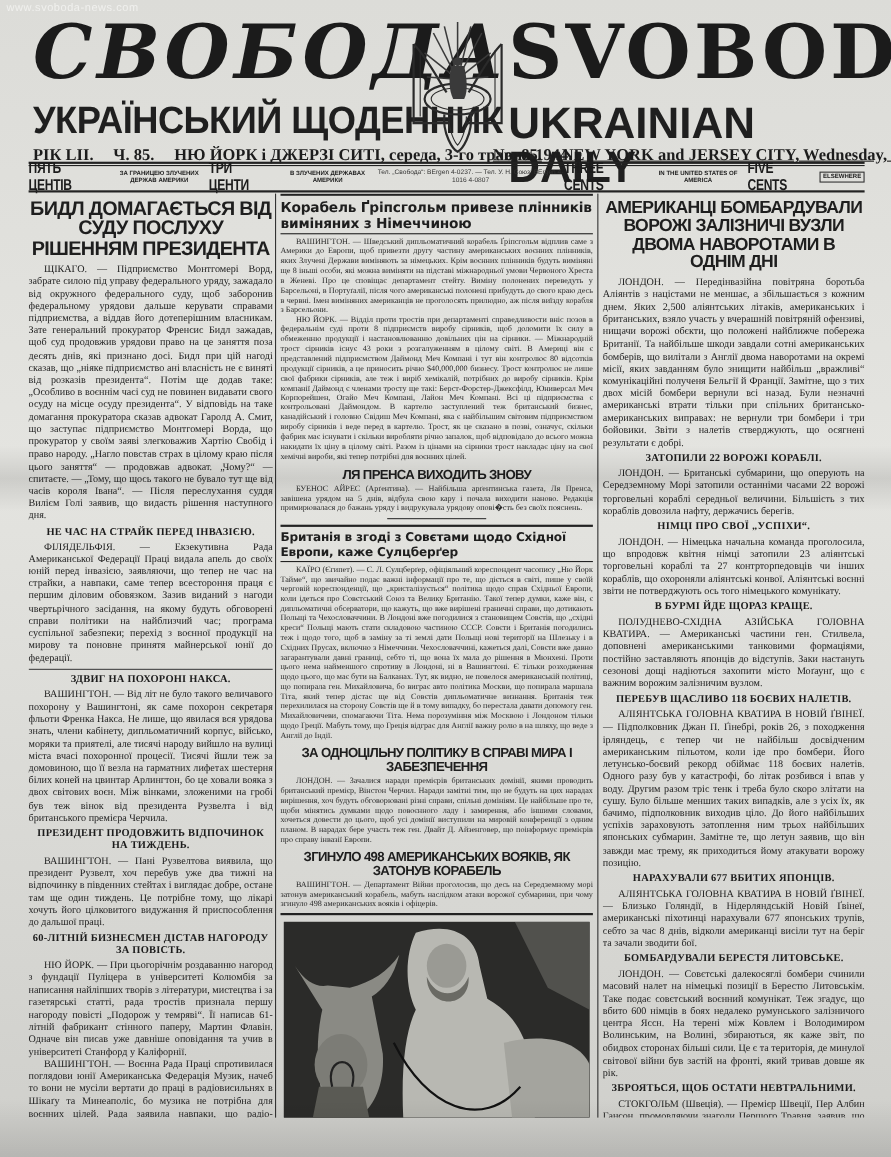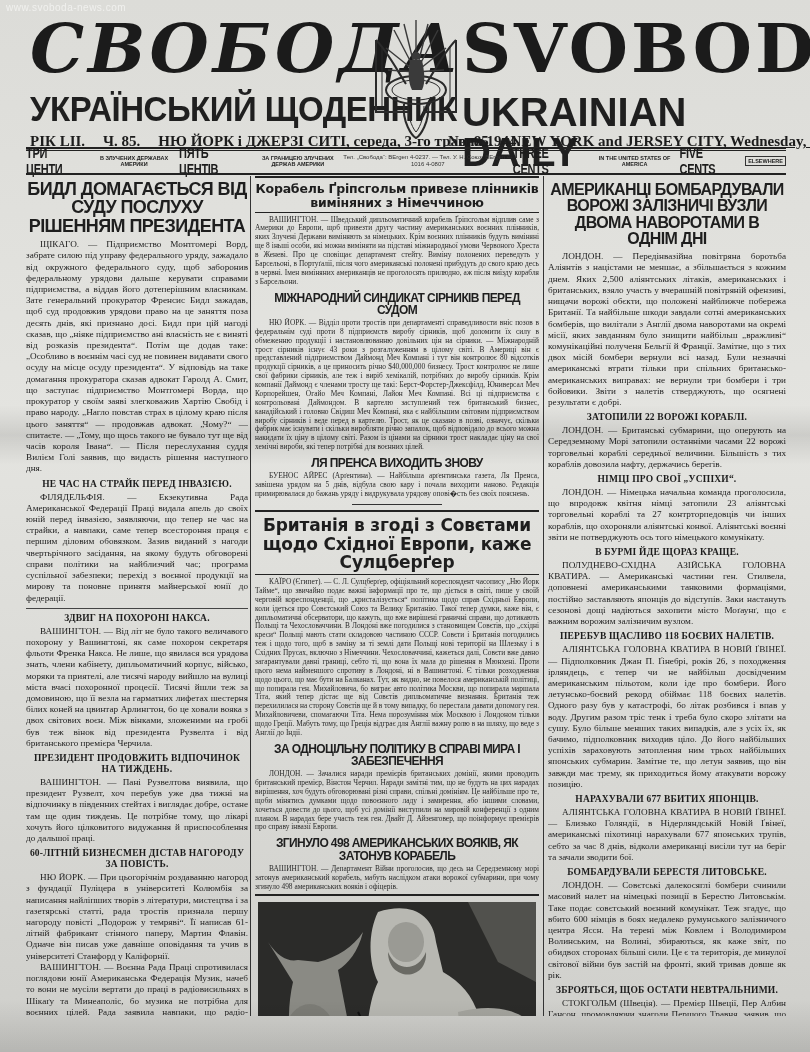--- a/index.html
+++ b/index.html
@@ -70,21 +70,21 @@
     border-top: 2px solid #222; border-bottom: 1px solid #222; padding: 4px 0 2px;
     text-align: center;
   }
   .hl-condensed {
     font-family: "Liberation Sans", sans-serif; font-weight: bold;
     text-transform: uppercase; line-height: 1.02; letter-spacing: -0.6px;
     color: #1e1e1e; text-align: center;
   }
   .hl-rounded {
     font-family: "DejaVu Sans", sans-serif; font-weight: bold; line-height: 1.1;
-    color: #1e1e1e; text-align: center; letter-spacing: -0.2px;
+    color: #1e1e1e; text-align: left; letter-spacing: -0.2px;
   }
   .hl-sub {
     font-family: "Liberation Serif", serif; font-weight: bold; text-transform: uppercase;
     text-align: center; font-size: 9.5px; line-height: 1.15; margin: 4px 0 2px; letter-spacing: 0.2px;
   }
   .body {
     font-family: "Liberation Serif", serif; font-size: 9.2px; line-height: 1.22;
     text-align: justify; hyphens: auto; color: #222;
   }
   .body.small { font-size: 7.4px; line-height: 1.2; color: #2a2a2a; }
@@ -156,26 +156,26 @@
       <span>NEW YORK and JERSEY CITY, Wednesday, May 3, 1944.</span>
       <span>VOL. LII.</span>
     </div>
   </div>
 
   <div class="rule" style="top:147px;"></div>
   <div class="rule thin" style="top:150px;"></div>
 
   <div class="priceband">
     <div class="price-group">
+      <span class="price-big">ПЯТЬ ЦЕНТІВ</span>
+      <span class="price-small">ЗА ГРАНИЦЕЮ ЗЛУЧЕНИХ ДЕРЖАВ АМЕРИКИ</span>
+    </div>
+    <div class="price-group">
       <span class="price-big">ТРИ ЦЕНТИ</span>
       <span class="price-small">В ЗЛУЧЕНИХ ДЕРЖАВАХ АМЕРИКИ</span>
-    </div>
-    <div class="price-group">
-      <span class="price-big">ПЯТЬ ЦЕНТІВ</span>
-      <span class="price-small">ЗА ГРАНИЦЕЮ ЗЛУЧЕНИХ ДЕРЖАВ АМЕРИКИ</span>
     </div>
     <div class="phones">Тел. „Свобода“: BErgen 4-0237. — Тел. У. Н. Союз: BErgen 4-1016 4-0807</div>
     <div class="price-group">
       <span class="price-big">THREE CENTS</span>
       <span class="price-small">IN THE UNITED STATES OF AMERICA</span>
     </div>
     <div class="price-group">
       <span class="price-big">FIVE CENTS</span>
       <span class="price-small" style="border:1px solid #333;padding:1px 2px;">ELSEWHERE</span>
     </div>
@@ -211,31 +211,30 @@
   </div>
 
   <div class="col col-mid">
     <div>
       <div class="hl-box">
         <div class="hl-rounded" style="font-size:12.5px;">Корабель Ґріпсгольм привезе плінників виміняних з Німеччиною</div>
       </div>
       <p class="body small indent" style="margin-top:3px;">ВАШИНГТОН. — Шведський дипльоматичний корабель Ґріпсгольм відплив саме з Америки до Европи, щоб привезти другу частину американських воєнних плінників, яких Злучені Держави виміняють за німецьких. Крім воєнних плінників будуть виміняні ще 8 іньші особи, які можна виміняти на підставі міжнародньої умови Червоного Хреста в Женеві. Про це сповіщає департамент стейту. Виміну полонених переведуть у Барсельоні, в Портуґалії, після чого американські полонені прибудуть до свого краю десь в червні. Імен виміняних американців не проголосять прилюдно, аж після виїзду корабля з Барсельони.</p>
     </div>
     <div>
-      <div class="hl-condensed" style="font-size:12px;margin:5px 0 3px;">МІЖНАРОДНИЙ СИНДИКАТ СІРНИКІВ ПЕРЕД СУДОМ</div>
       <p class="body small indent">НЮ ЙОРК. — Відділ проти тростів при департаменті справедливости вніс позов в федеральнім суді проти 8 підприємств виробу сірників, щоб доломити їх силу в обмеженню продукції і настановлюванню довільних цін на сірники. — Міжнародній трост сірників існує 43 роки з розгалуженням в цілому світі. В Америці він є представлений підприємством Даймонд Меч Компані і тут він контролює 80 відсотків продукції сірників, а це приносить річно $40,000,000 бизнесу. Трост контролює не лише свої фабрики сірників, але теж і виріб хемікалій, потрібних до виробу сірників. Крім компанії Даймонд є членами тросту ще такі: Берст-Форстер-Джексфілд, Юниверсал Меч Корпорейшен, Огайо Меч Компані, Лайон Меч Компані. Всі ці підприємства є контрольовані Даймондом. В картелю заступлений теж британський бизнес, канадійський і головно Свідиш Меч Компані, яка є найбільшим світовим підприємством виробу сірників і веде перед в картелю. Трост, як це сказано в позві, означує, скільки фабрик має існувати і скільки виробляти річно запалок, щоб відповідало до всього можна накидати їх ціну в цілому світі. Разом із цінами на сірники трост накладає ціну на свої хемічні вироби, які тепер потрібні для воєнних цілей.</p>
     </div>
     <div>
       <div class="hl-condensed" style="font-size:12px;margin:5px 0 3px;">ЛЯ ПРЕНСА ВИХОДИТЬ ЗНОВУ</div>
       <p class="body small indent">БУЕНОС АЙРЕС (Арґентина). — Найбільша арґентинська газета, Ля Пренса, завішена урядом на 5 днів, відбула свою кару і почала виходити наново. Редакція примирювалася до бажань уряду і видрукувала урядову опові�сть без своїх пояснень.</p>
       <div class="divider-short"></div>
     </div>
     <div>
       <div class="hl-box">
-        <div class="hl-rounded" style="font-size:17px;">Британія в згоді з Совєтами щодо Східної Европи, каже Сулцберґер</div>
+        <div class="hl-rounded" style="font-size:11px;">Британія в згоді з Совєтами щодо Східної Европи, каже Сулцберґер</div>
       </div>
       <p class="body small indent" style="margin-top:3px;">КАЇРО (Єгипет). — С. Л. Сулцберґер, офіціяльний кореспондент часопису „Ню Йорк Тайме“, що звичайно подає важні інформації про те, що діється в світі, пише у своїй черговій кореспонденції, що „кристалізується“ політика щодо справ Східньої Европи, коли ідеться про Совєтський Союз та Велику Британію. Такої тепер думки, каже він, є дипльоматичні обсерватори, що кажуть, що вже вирішені граничні справи, що дотикають Польщі та Чехословаччини. В Лондоні вже погодилися з становищем Совєтів, що „східні креси“ Польщі мають стати складовою частиною СССР. Совєти і Британія погодились теж і щодо того, щоб в заміну за ті землі дати Польщі нові території на Шлезьку і в Східних Прусах, включно з Німеччини. Чехословаччині, кажеться далі, Совєти вже давно загарантували давні границі, себто ті, що вона їх мала до рішення в Мюнхені. Проти цього нема найменшого спротиву в Лондоні, ні в Вашингтоні. Є тільки розходження щодо цього, що має бути на Балканах. Тут, як видно, не повелося американській політиці, що попирала ген. Михайловича, бо виграє авто політика Москви, що попирала маршала Тіта, який тепер дістає ще від Совєтів дипльоматичне визнання. Британія теж перехилилася на сторону Совєтів ще й в тому випадку, бо перестала давати допомогу ген. Михайловичеви, спомагаючи Тіта. Нема порозуміння між Москвою і Лондоном тільки щодо Греції. Мабуть тому, що Греція відграє для Англії важну ролю в на шляху, що веде з Англії до Індії.</p>
     </div>
     <div>
       <div class="hl-condensed" style="font-size:12px;margin:5px 0 3px;">ЗА ОДНОЦІЛЬНУ ПОЛІТИКУ В СПРАВІ МИРА І ЗАБЕЗПЕЧЕННЯ</div>
       <p class="body small indent">ЛОНДОН. — Зачалися наради премієрів британських домінії, якими проводить британський премієр, Вінстон Черчил. Наради замітні тим, що не будуть на цих нарадах вирішення, хоч будуть обговорювані різні справи, спільні домініям. Це найбільше про те, щоби мінятись думками щодо повоєнного ладу і замирення, або іншими словами, хочеться довести до цього, щоб усі домінії виступили на мировій конференції з одним планом. В нарадах бере участь теж ген. Двайт Д. Айзенговер, що поінформує премієрів про справу інвазії Европи.</p>
     </div>
     <div>
       <div class="hl-condensed" style="font-size:12px;margin:5px 0 3px;">ЗГИНУЛО 498 АМЕРИКАНСЬКИХ ВОЯКІВ, ЯК ЗАТОНУВ КОРАБЕЛЬ</div>
       <p class="body small indent">ВАШИНГТОН. — Департамент Війни проголосив, що десь на Середземному морі затонув американський корабель, мабуть наслідком атаки ворожої субмарини, при чому згинуло 498 американських вояків і офіцерів.</p>

